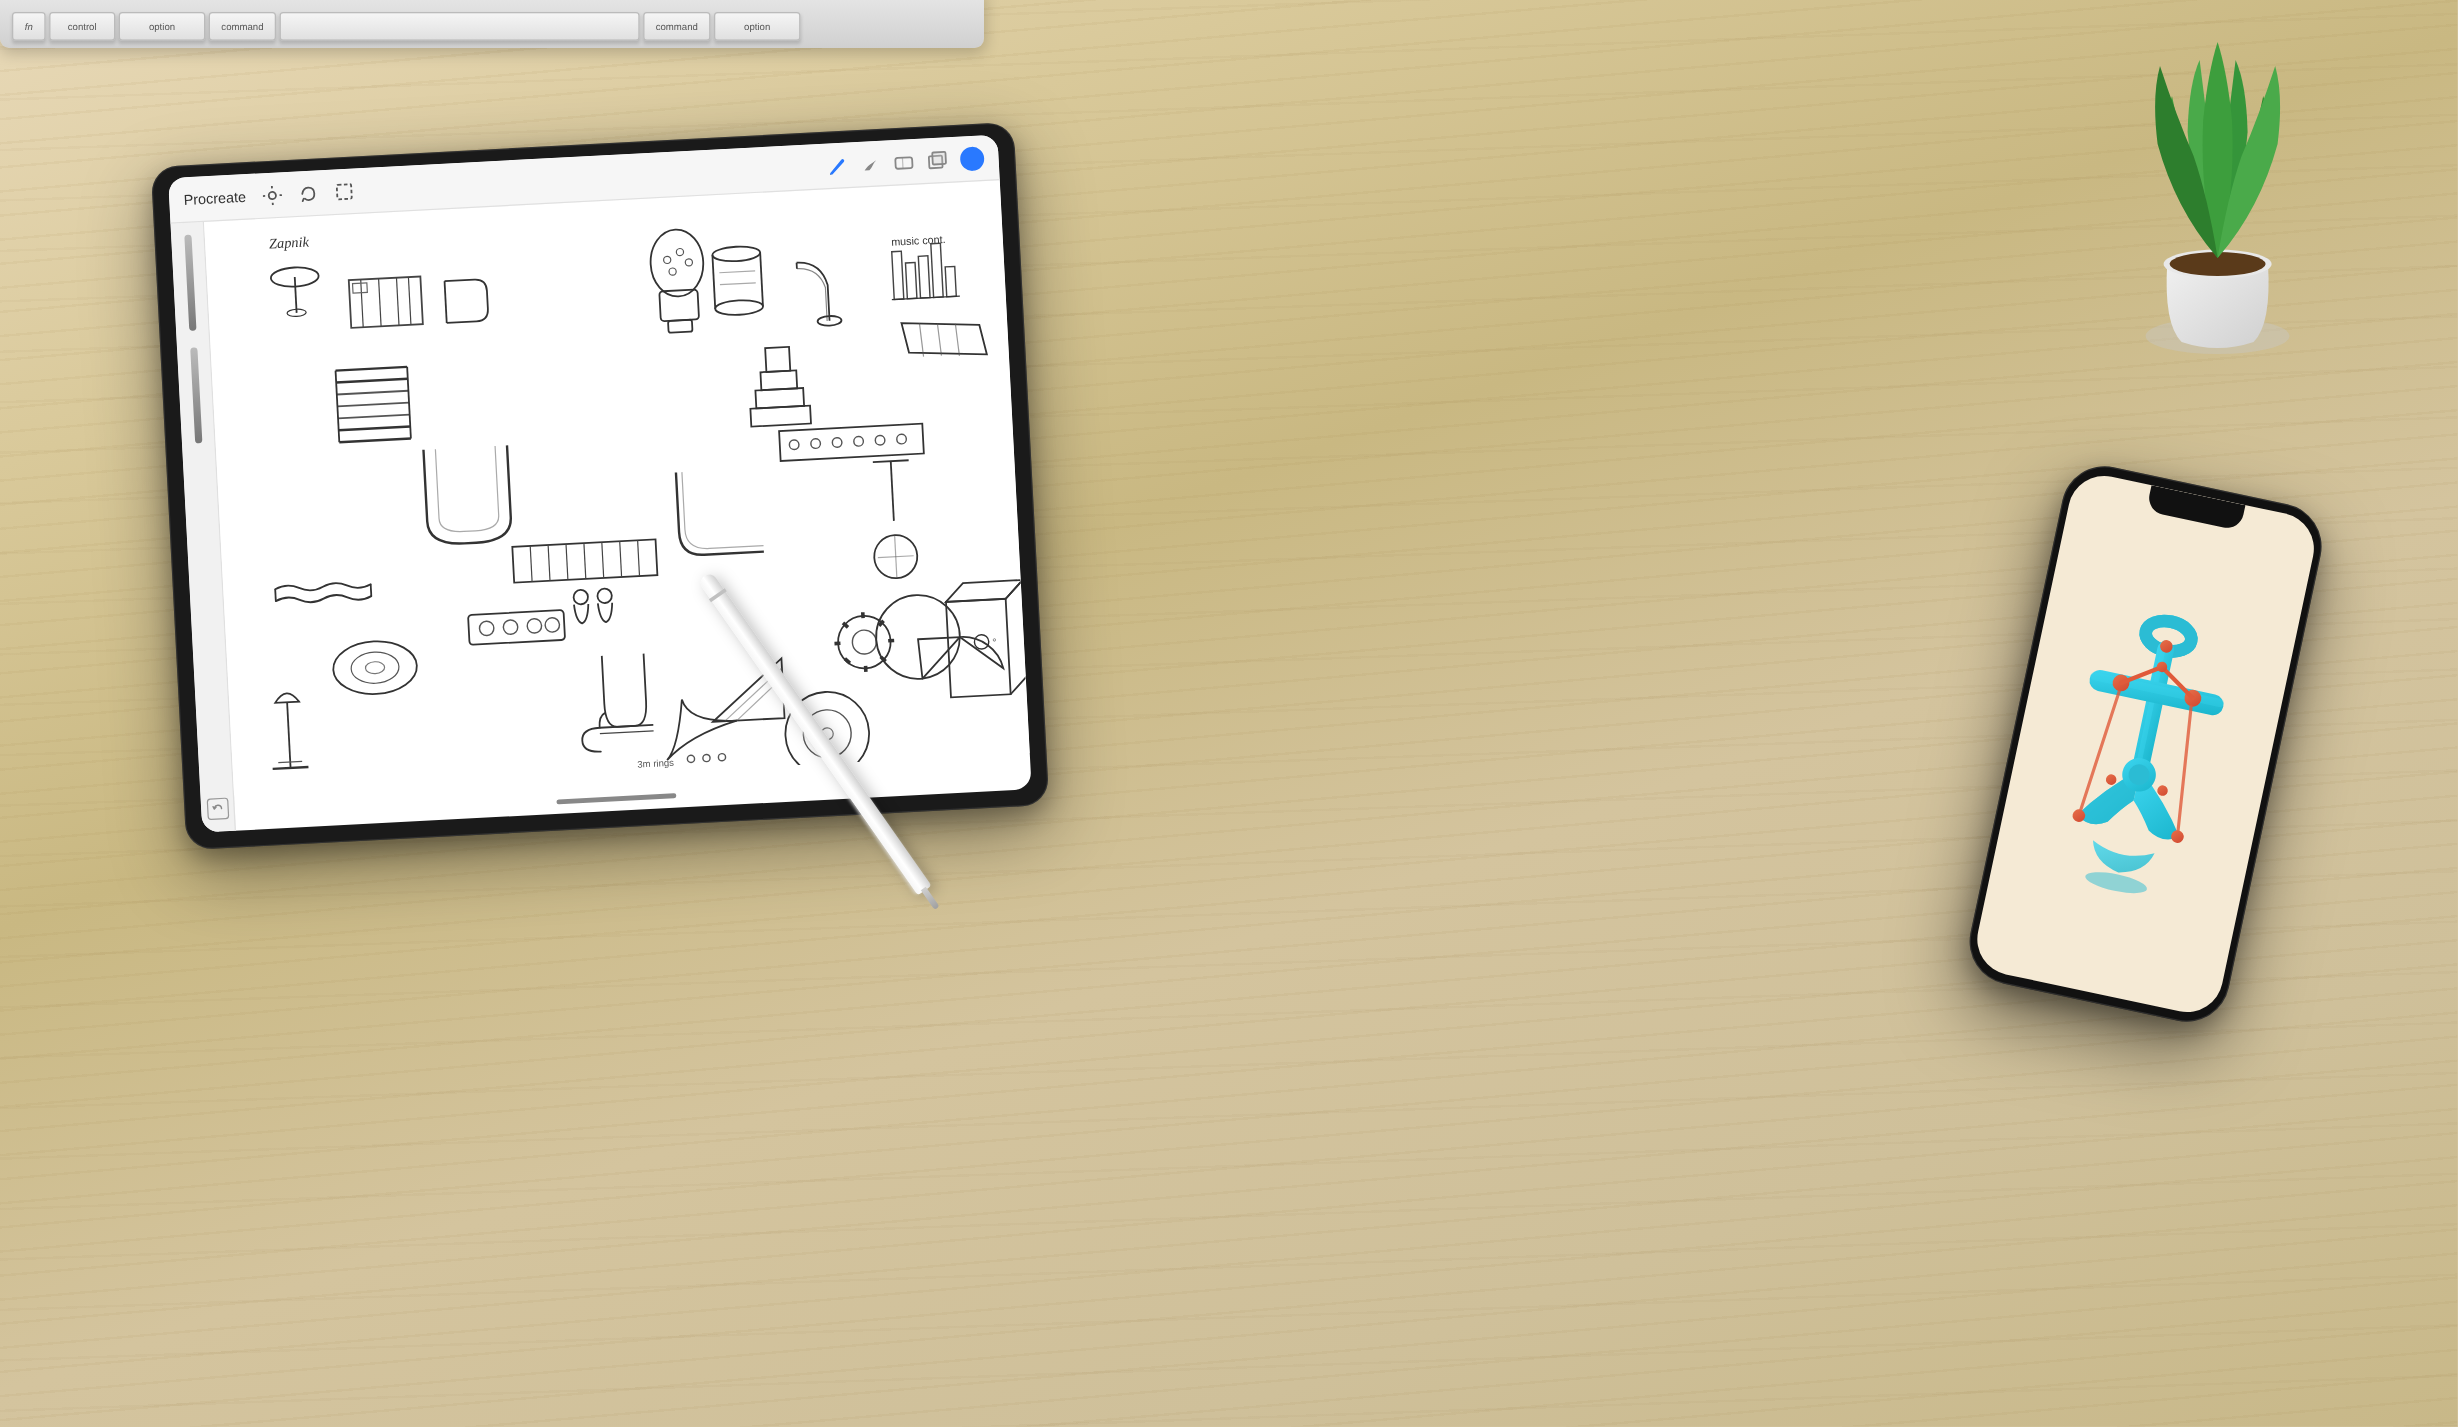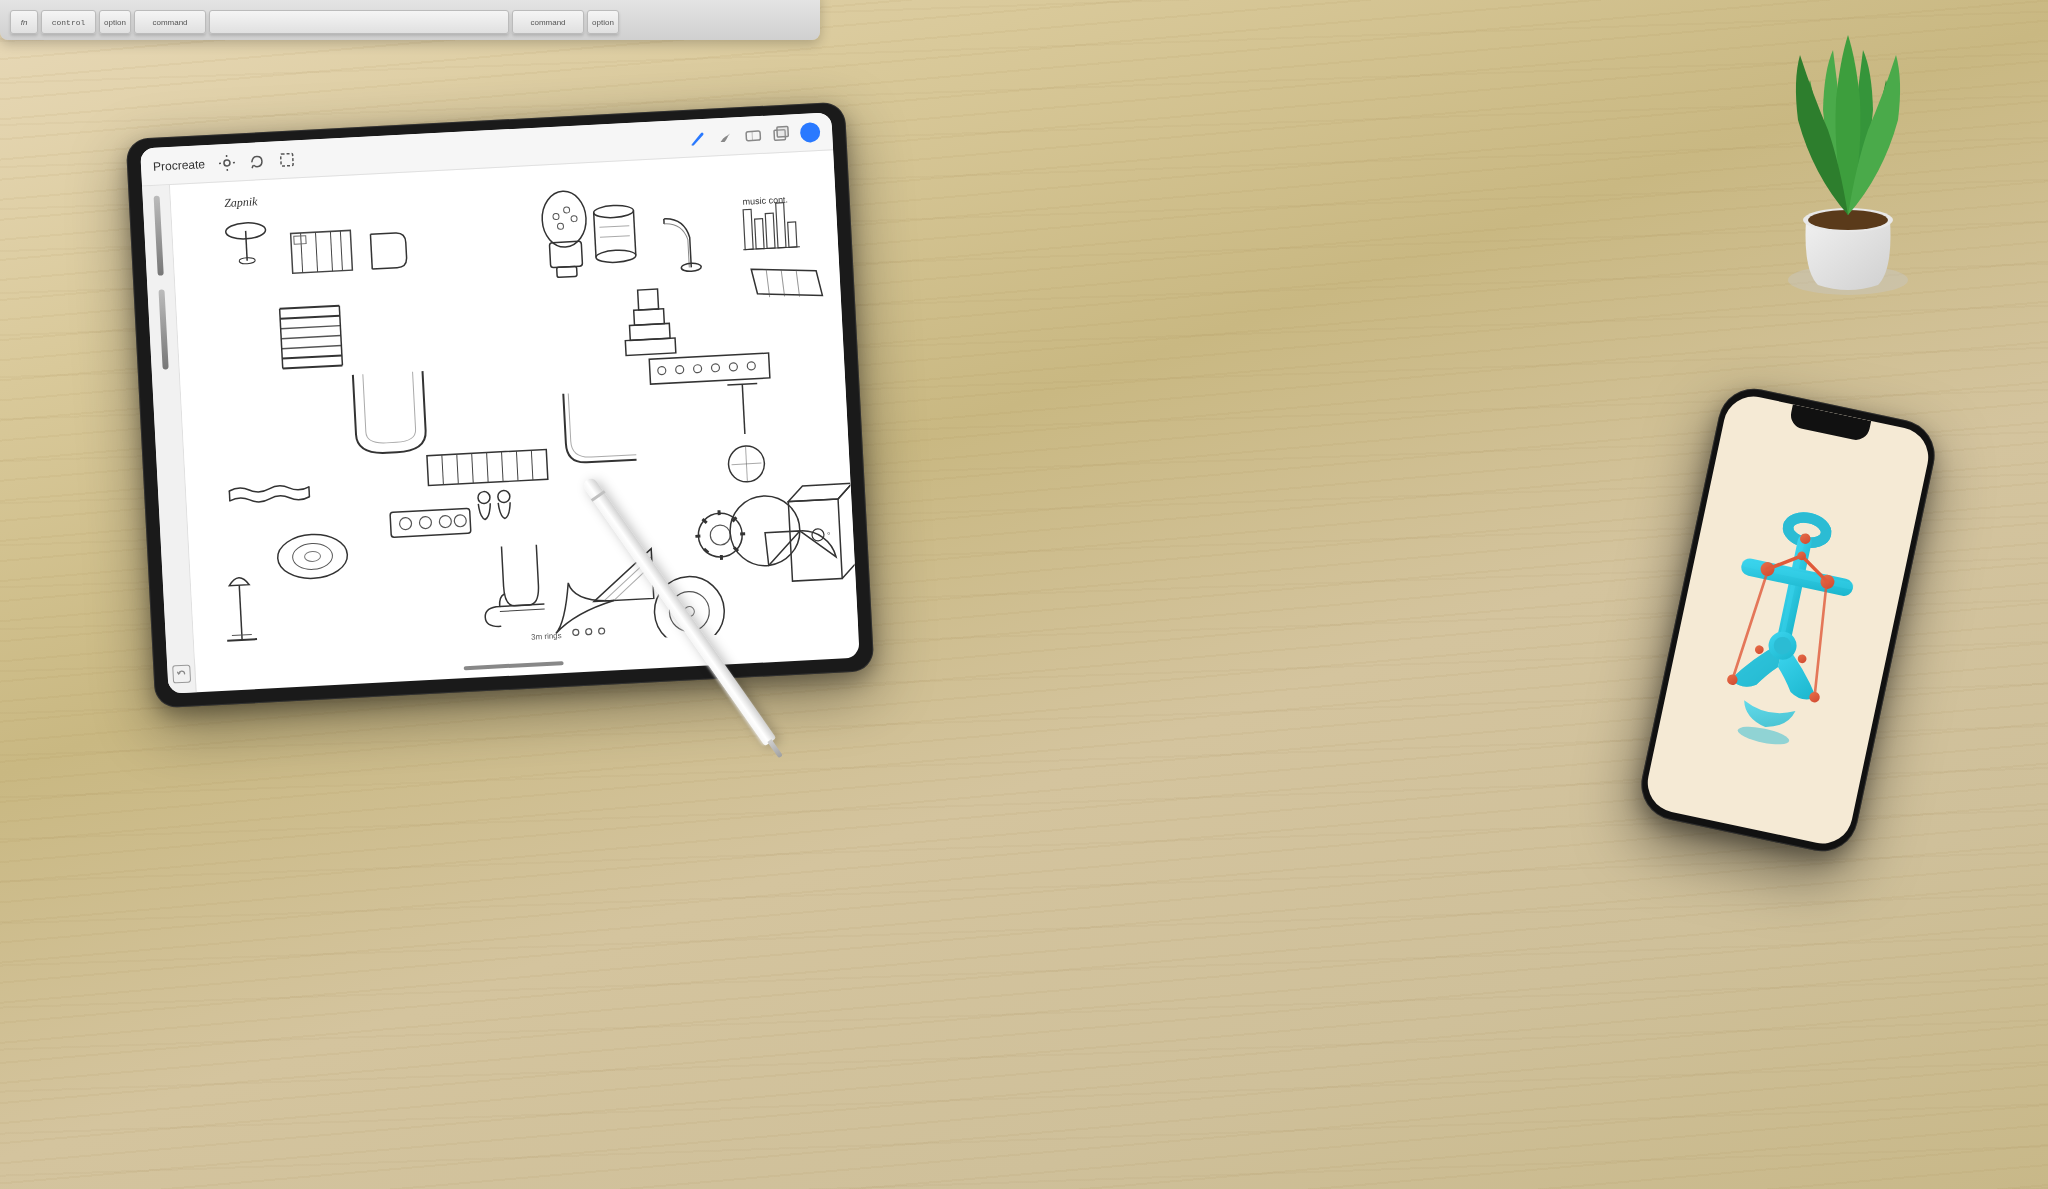--- a/index.html
+++ b/index.html
@@ -73,23 +73,23 @@
       display: flex;
       align-items: center;
       justify-content: center;
       font-size: 8px;
       color: #555;
       border: 1px solid #bbb;
       box-shadow: 0 2px 3px rgba(0,0,0,0.15);
     }
 
     .key-fn { width: 28px; font-style: italic; }
-    .key-control { width: 55px; font-family: Liberation Mono, monospace; }
-    .key-option { width: 32px; }
-    .key-command { width: 72px; }
+    .key-control { width: 55px; }
+    .key-option { width: 72px; }
+    .key-command { width: 56px; }
     .key-space { width: 300px; }
 
     
     .plant-container {
       position: absolute;
       top: -20px;
       right: 80px;
       width: 240px;
       height: 320px;
     }

